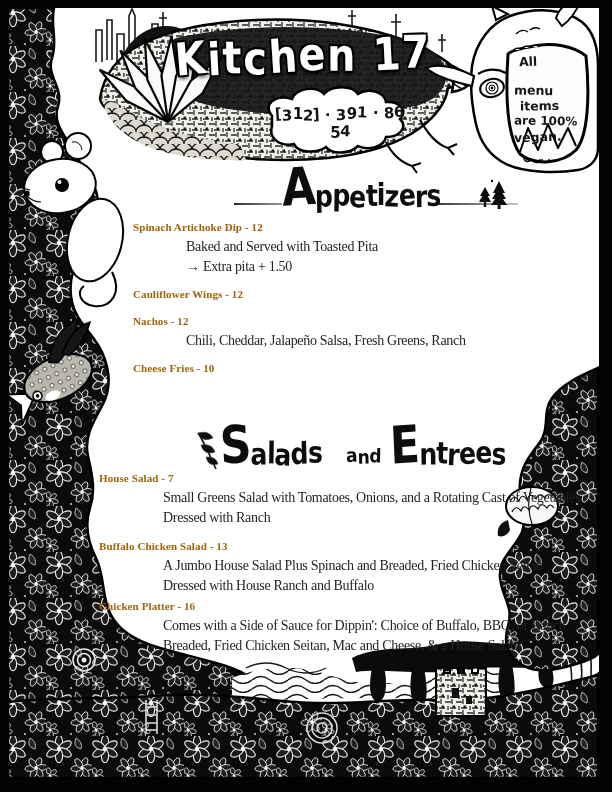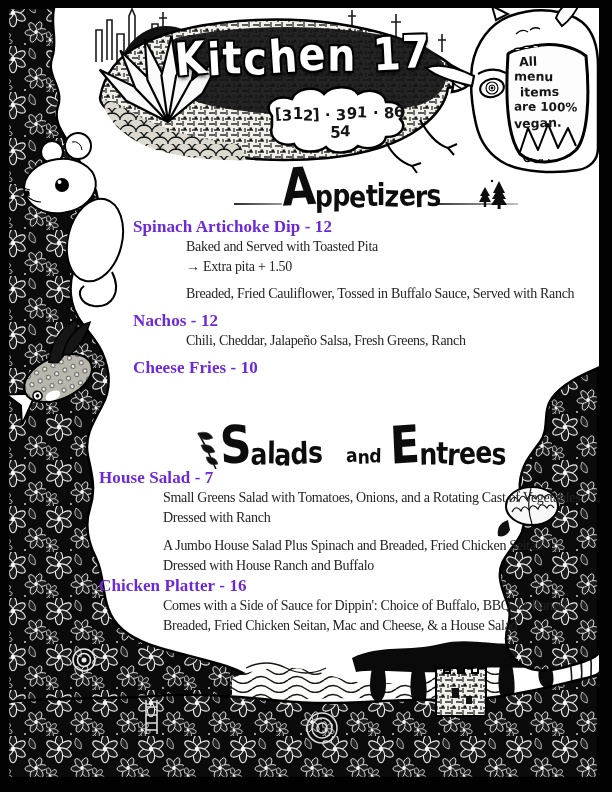--- a/index.html
+++ b/index.html
@@ -13,21 +13,21 @@
   .logo{left:174px;top:34px;width:300px;height:76px;
         font-family:"DejaVu Sans",sans-serif;font-weight:bold;font-size:45px;color:#fff;
         transform:rotate(-2deg) scaleX(.88);transform-origin:left top;letter-spacing:2px;
         text-shadow:2px 2px 0 #000,-2px -2px 0 #000,2px -2px 0 #000,-2px 2px 0 #000,0 3px 5px #000;}
   .phone{left:274px;top:105px;width:132px;text-align:center;
         font-family:"DejaVu Sans",sans-serif;font-weight:bold;font-size:15px;color:#141414;
         transform:rotate(-1deg);}
   .badge{left:514px;top:53px;width:70px;font-family:"DejaVu Sans",sans-serif;
         font-size:12.5px;font-weight:bold;color:#161616;line-height:15.5px;}
   .badge div:nth-child(1){margin-left:5px;transform:rotate(-2deg);}
-  .badge div:nth-child(2){transform:rotate(1deg);}
+  .badge div:nth-child(2){transform:rotate(1deg);margin-top:14px;}
   .badge div:nth-child(3){margin-left:6px;transform:rotate(-1deg);}
   .badge div:nth-child(4){transform:rotate(1deg);font-size:12px;}
   .badge div:nth-child(5){transform:rotate(-2deg);}
 
   
   .hdr{display:flex;align-items:flex-end;font-family:"DejaVu Sans",sans-serif;
        font-weight:bold;color:#0d0d0d;}
   .hdr .txt{font-size:30px;transform:scaleX(.84);transform-origin:left bottom;letter-spacing:-1px;line-height:1;}
   .hdr .txt .ch0{font-size:52px;line-height:.8;}
   .hdr-app{left:282px;top:168px;}
@@ -39,21 +39,21 @@
   .trees{margin:0 0 2px 6px;}
   .leafspr{margin:0 2px 0 0;}
 
   
   .menu{line-height:20px;}
   .menu-app{left:133px;top:217px;width:400px;}
   .menu-sal{left:99px;top:468px;width:440px;}
   .item{margin-bottom:7px;}
   .menu-sal .item{margin-bottom:8px;}
   .menu-sal .item:nth-child(2){margin-bottom:0;}
-  .item-name{font-weight:bold;font-size:17px;color:#6d28d9;letter-spacing:.1px;}
+  .item-name{font-weight:bold;font-size:11px;color:#a16207;letter-spacing:.1px;}
   .item-line{font-size:14px;letter-spacing:-.3px;white-space:nowrap;padding-left:22px;color:#242424;margin-left:31px;}
   .menu-sal .item-line{padding-left:33px;}
   .item-line:empty{display:none;}
 </style>
 </head>
 <body>
 
 <div class="page">
 
   <svg class="art" width="612" height="792" viewBox="0 0 612 792">
@@ -286,40 +286,41 @@
     <span class="txt jit"><span class="ch0" style="transform: rotate(-3deg) translateY(-1.2px);">E</span><span style="transform: rotate(-1deg) translateY(0.6px);">n</span><span style="transform: rotate(1deg) translateY(-0.6px);">t</span><span style="transform: rotate(3deg) translateY(1.2px);">r</span><span style="transform: rotate(-2deg) translateY(0px);">e</span><span style="transform: rotate(0deg) translateY(-1.2px);">e</span><span style="transform: rotate(2deg) translateY(0.6px);">s</span></span>
   </div>
 
   <div class="ov menu menu-app">
     <div class="item">
       <div class="item-name">Spinach Artichoke Dip - 12</div>
       <div class="item-line">Baked and Served with Toasted Pita</div>
       <div class="item-line">→ Extra pita + 1.50</div>
     </div>
     <div class="item">
-      <div class="item-line">Breaded, Fried Cauliflower, Tossed in Buffalo Sauce, Served with Ranch</div>
+      <div class="item-name">Cauliflower Wings - 12</div>
 
     </div>
     <div class="item">
       <div class="item-name">Nachos - 12</div>
       <div class="item-line">Chili, Cheddar, Jalapeño Salsa, Fresh Greens, Ranch</div>
     </div>
     <div class="item">
       <div class="item-name">Cheese Fries - 10</div>
 
     </div>
   </div>
 
   <div class="ov menu menu-sal">
     <div class="item">
       <div class="item-name">House Salad - 7</div>
       <div class="item-line">Small Greens Salad with Tomatoes, Onions, and a Rotating Cast of Vegetables</div>
       <div class="item-line">Dressed with Ranch</div>
     </div>
     <div class="item">
+      <div class="item-name">Buffalo Chicken Salad - 13</div>
       <div class="item-line">A Jumbo House Salad Plus Spinach and Breaded, Fried Chicken Seitan</div>
       <div class="item-line">Dressed with House Ranch and Buffalo</div>
     </div>
     <div class="item">
       <div class="item-name">Chicken Platter - 16</div>
       <div class="item-line">Comes with a Side of Sauce for Dippin': Choice of Buffalo, BBQ, or Ranch</div>
       <div class="item-line">Breaded, Fried Chicken Seitan, Mac and Cheese, &amp; a House Salad</div>
     </div>
   </div>
 

